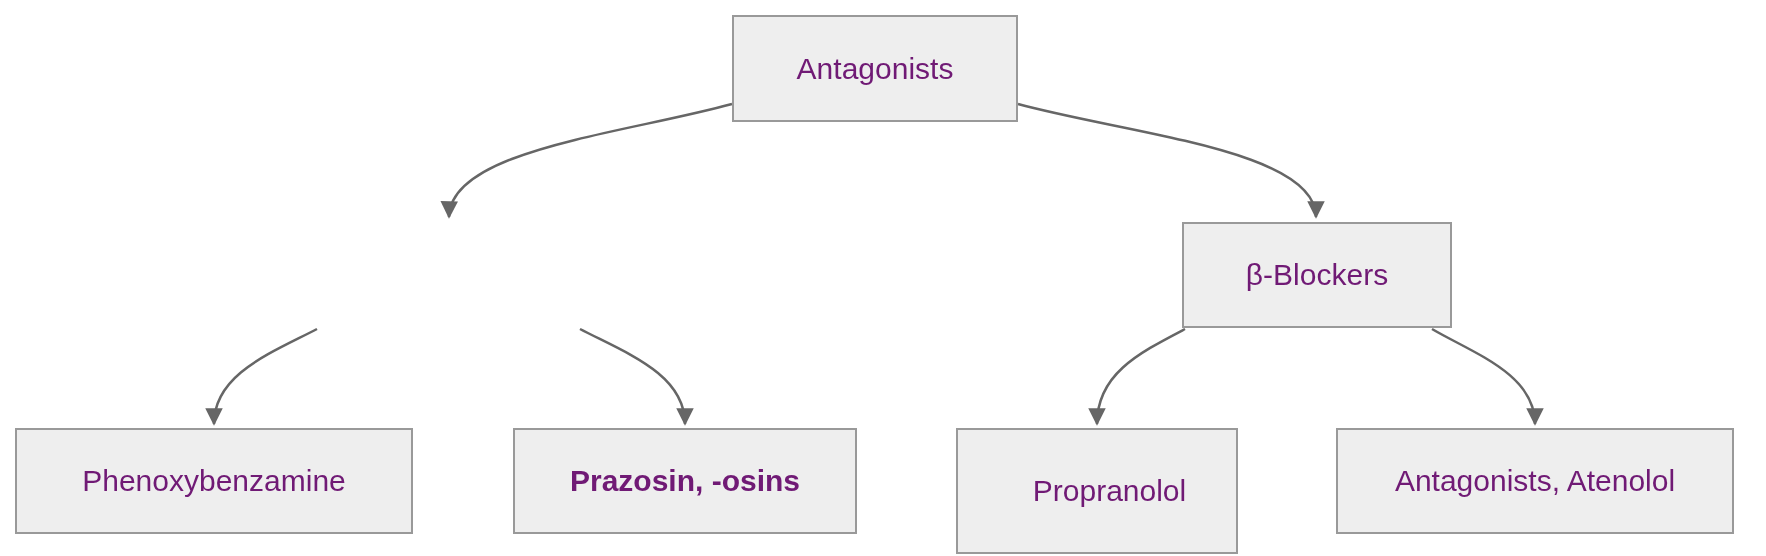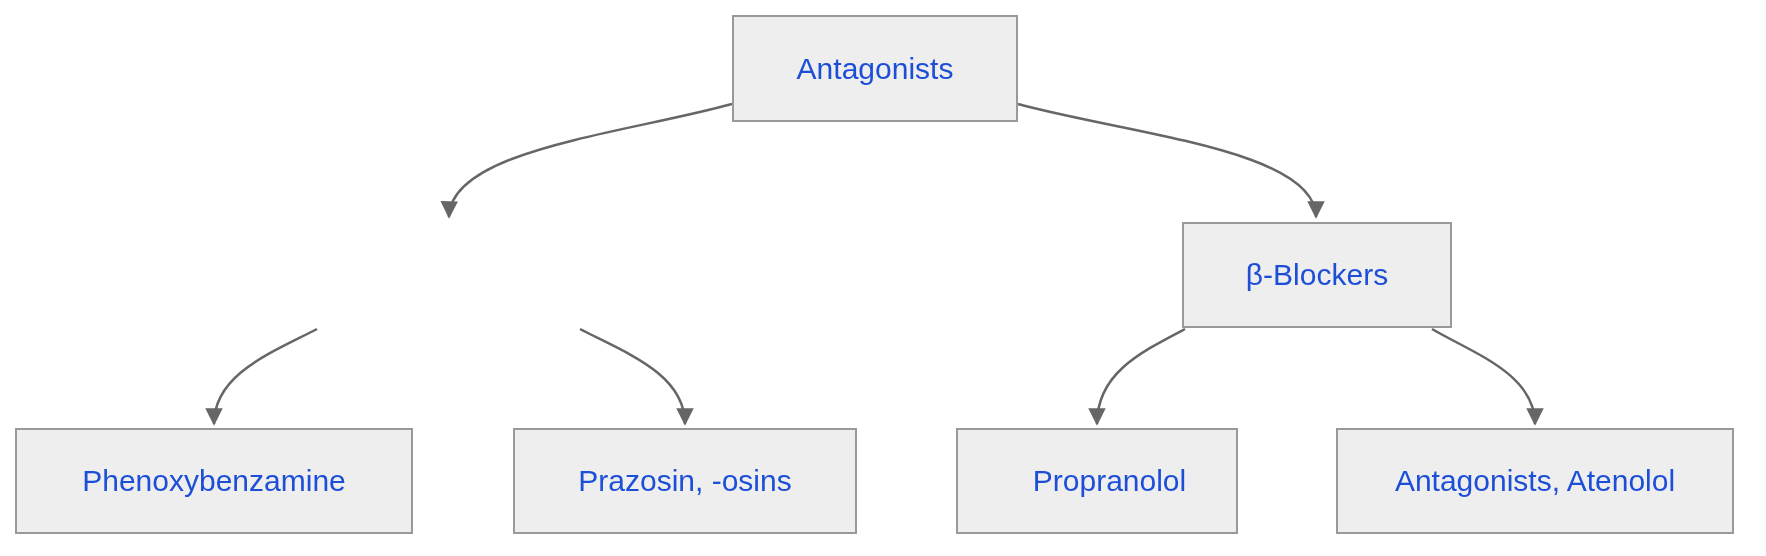--- a/index.html
+++ b/index.html
@@ -29,33 +29,33 @@
     stroke-width: 2.5px;
   }
   .node {
     position: absolute;
     box-sizing: border-box;
     background: #eeeeee;
     border: 2px solid #999999;
     display: flex;
     align-items: center;
     justify-content: center;
-    color: #1d4ed8;
+    color: #701a75;
     font-size: 30px;
     line-height: 1.2;
     text-align: center;
     white-space: nowrap;
   }
   
   #n-antagonists        { left: 732px;  top: 15px;  width: 286px; height: 107px; }
   #n-alpha-blockers     { left: 314px;  top: 222px; width: 269px; height: 106px; }
   #n-beta-blockers      { left: 1182px; top: 222px; width: 270px; height: 106px; }
   #n-phenoxybenzamine   { left: 15px;   top: 428px; width: 398px; height: 106px; text-align: center; }
-  #n-prazosin           { left: 513px;  top: 428px; width: 344px; height: 106px; }
-  #n-propranolol        { left: 956px;  top: 428px; width: 282px; height: 106px; padding-left: 25px; }
+  #n-prazosin           { left: 513px;  top: 428px; width: 344px; height: 106px; font-weight: bold; }
+  #n-propranolol        { left: 956px;  top: 428px; width: 282px; height: 126px; padding-left: 25px; }
   #n-metoprolol         { left: 1336px; top: 428px; width: 398px; height: 106px; }
 </style>
 </head>
 <body>
 
 <div class="canvas">
 
   <svg class="edges-layer" width="1766" height="556" viewBox="0 0 1766 556" xmlns="http://www.w3.org/2000/svg">
     <defs>
       <marker id="arrowhead" viewBox="0 0 10 10" refX="9" refY="5" markerWidth="7" markerHeight="7" orient="auto-start-reverse">

